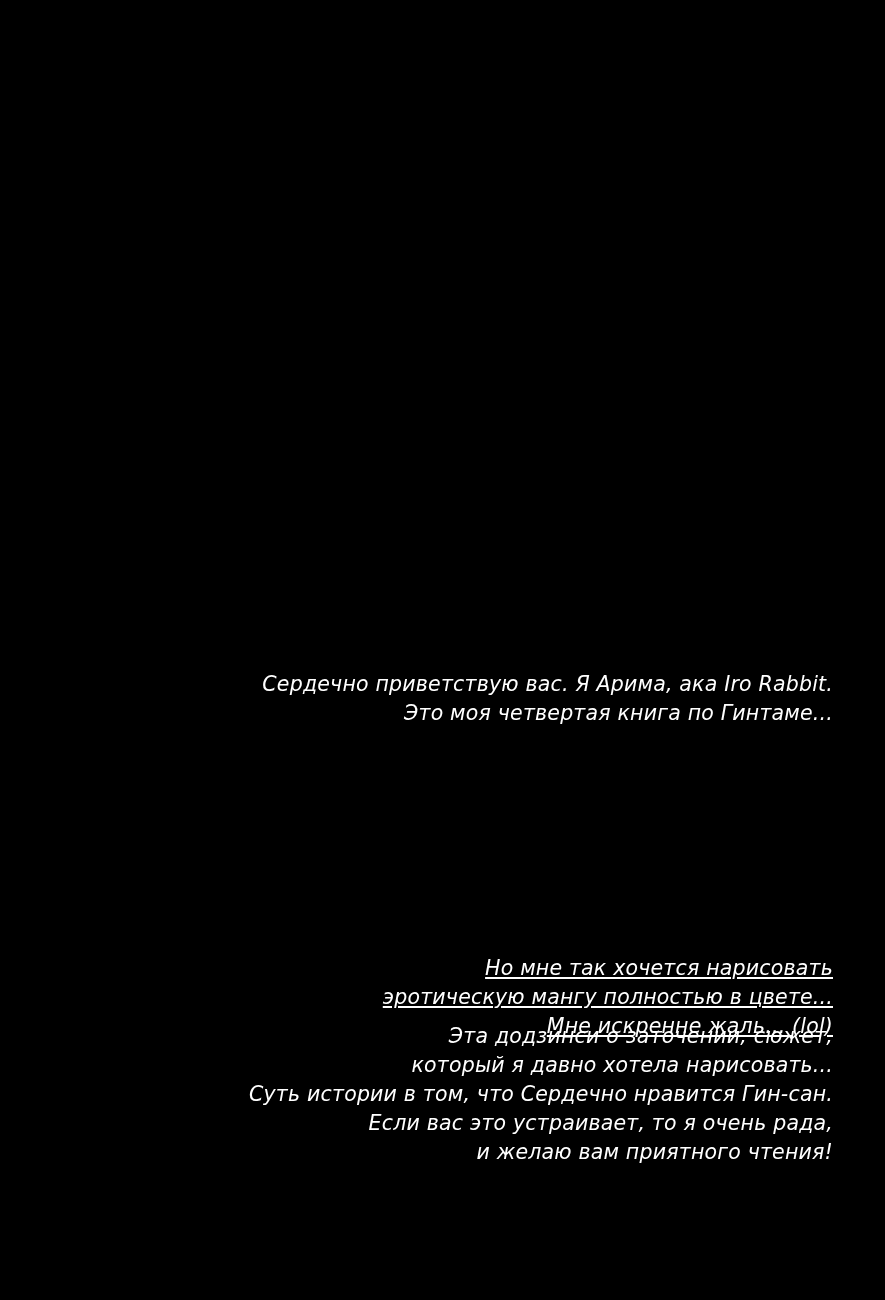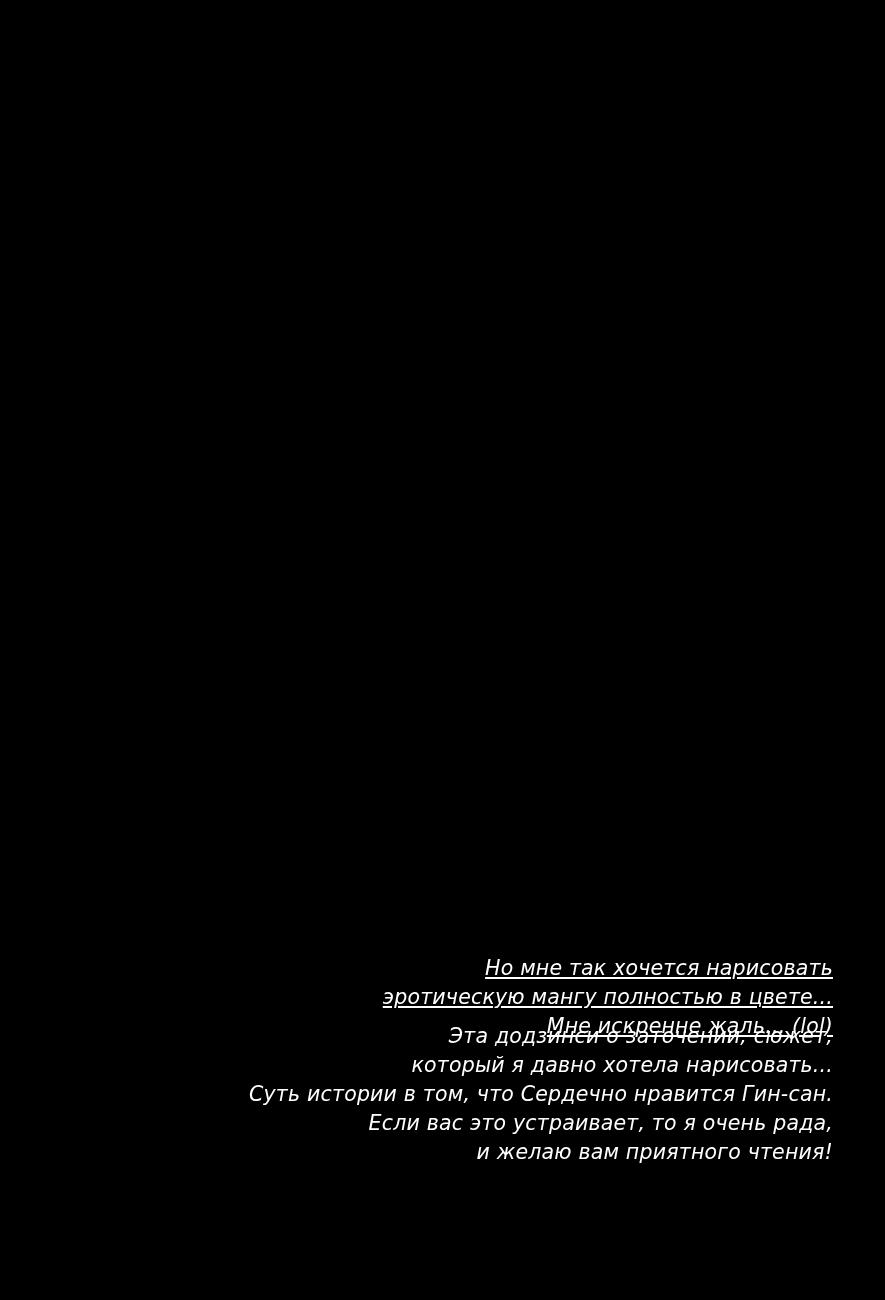--- a/index.html
+++ b/index.html
@@ -30,20 +30,22 @@
   #para-1 { top: 670px; }
   #para-2 { top: 759px; }
   #para-3 { top: 954px; text-decoration: underline; }
   #para-4 { top: 1022px; }
 </style>
 </head>
 <body>
 
 <div id="page">
 
+  <div class="text-block" id="para-1">Сердечно приветствую вас. Я Арима, ака Iro Rabbit.
+Это моя четвертая книга по Гинтаме...</div>
 
 
   <div class="text-block" id="para-3">Но мне так хочется нарисовать
 эротическую мангу полностью в цвете...
 Мне искренне жаль... (lol)</div>
 
   <div class="text-block" id="para-4">Эта додзинси о заточении, сюжет,
 который я давно хотела нарисовать...
 Суть истории в том, что Сердечно нравится Гин-сан.
 Если вас это устраивает, то я очень рада,

